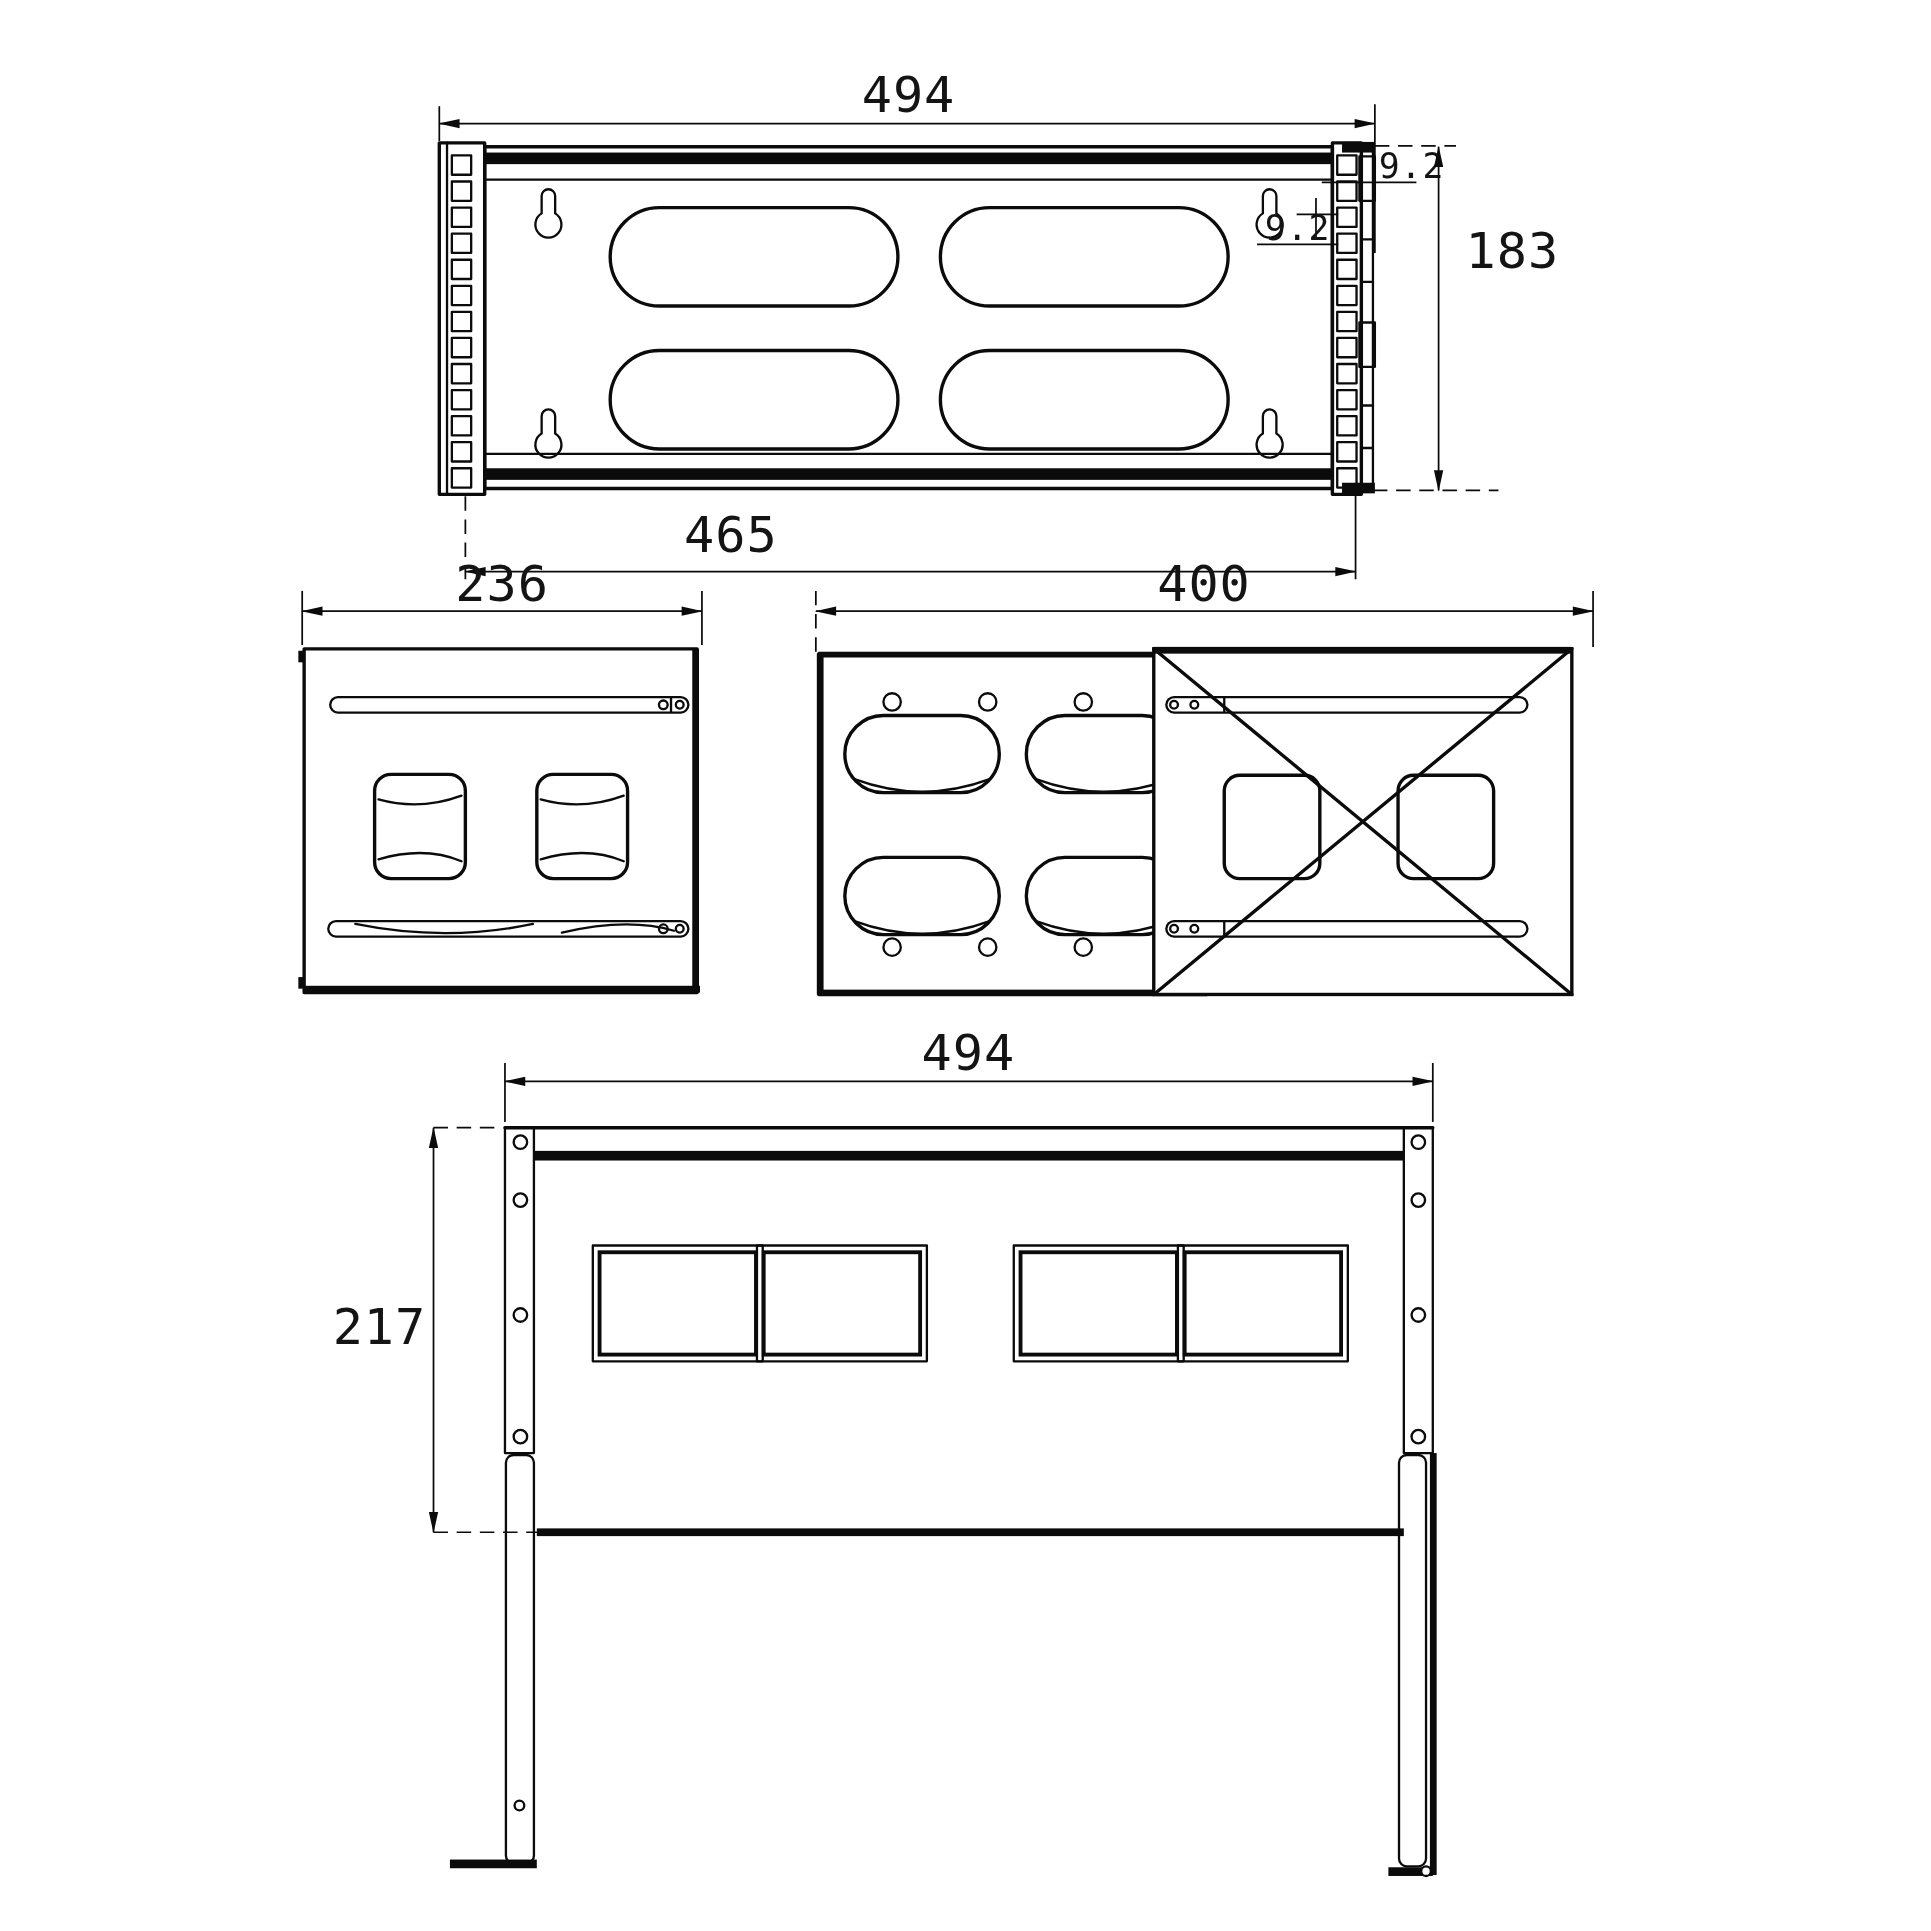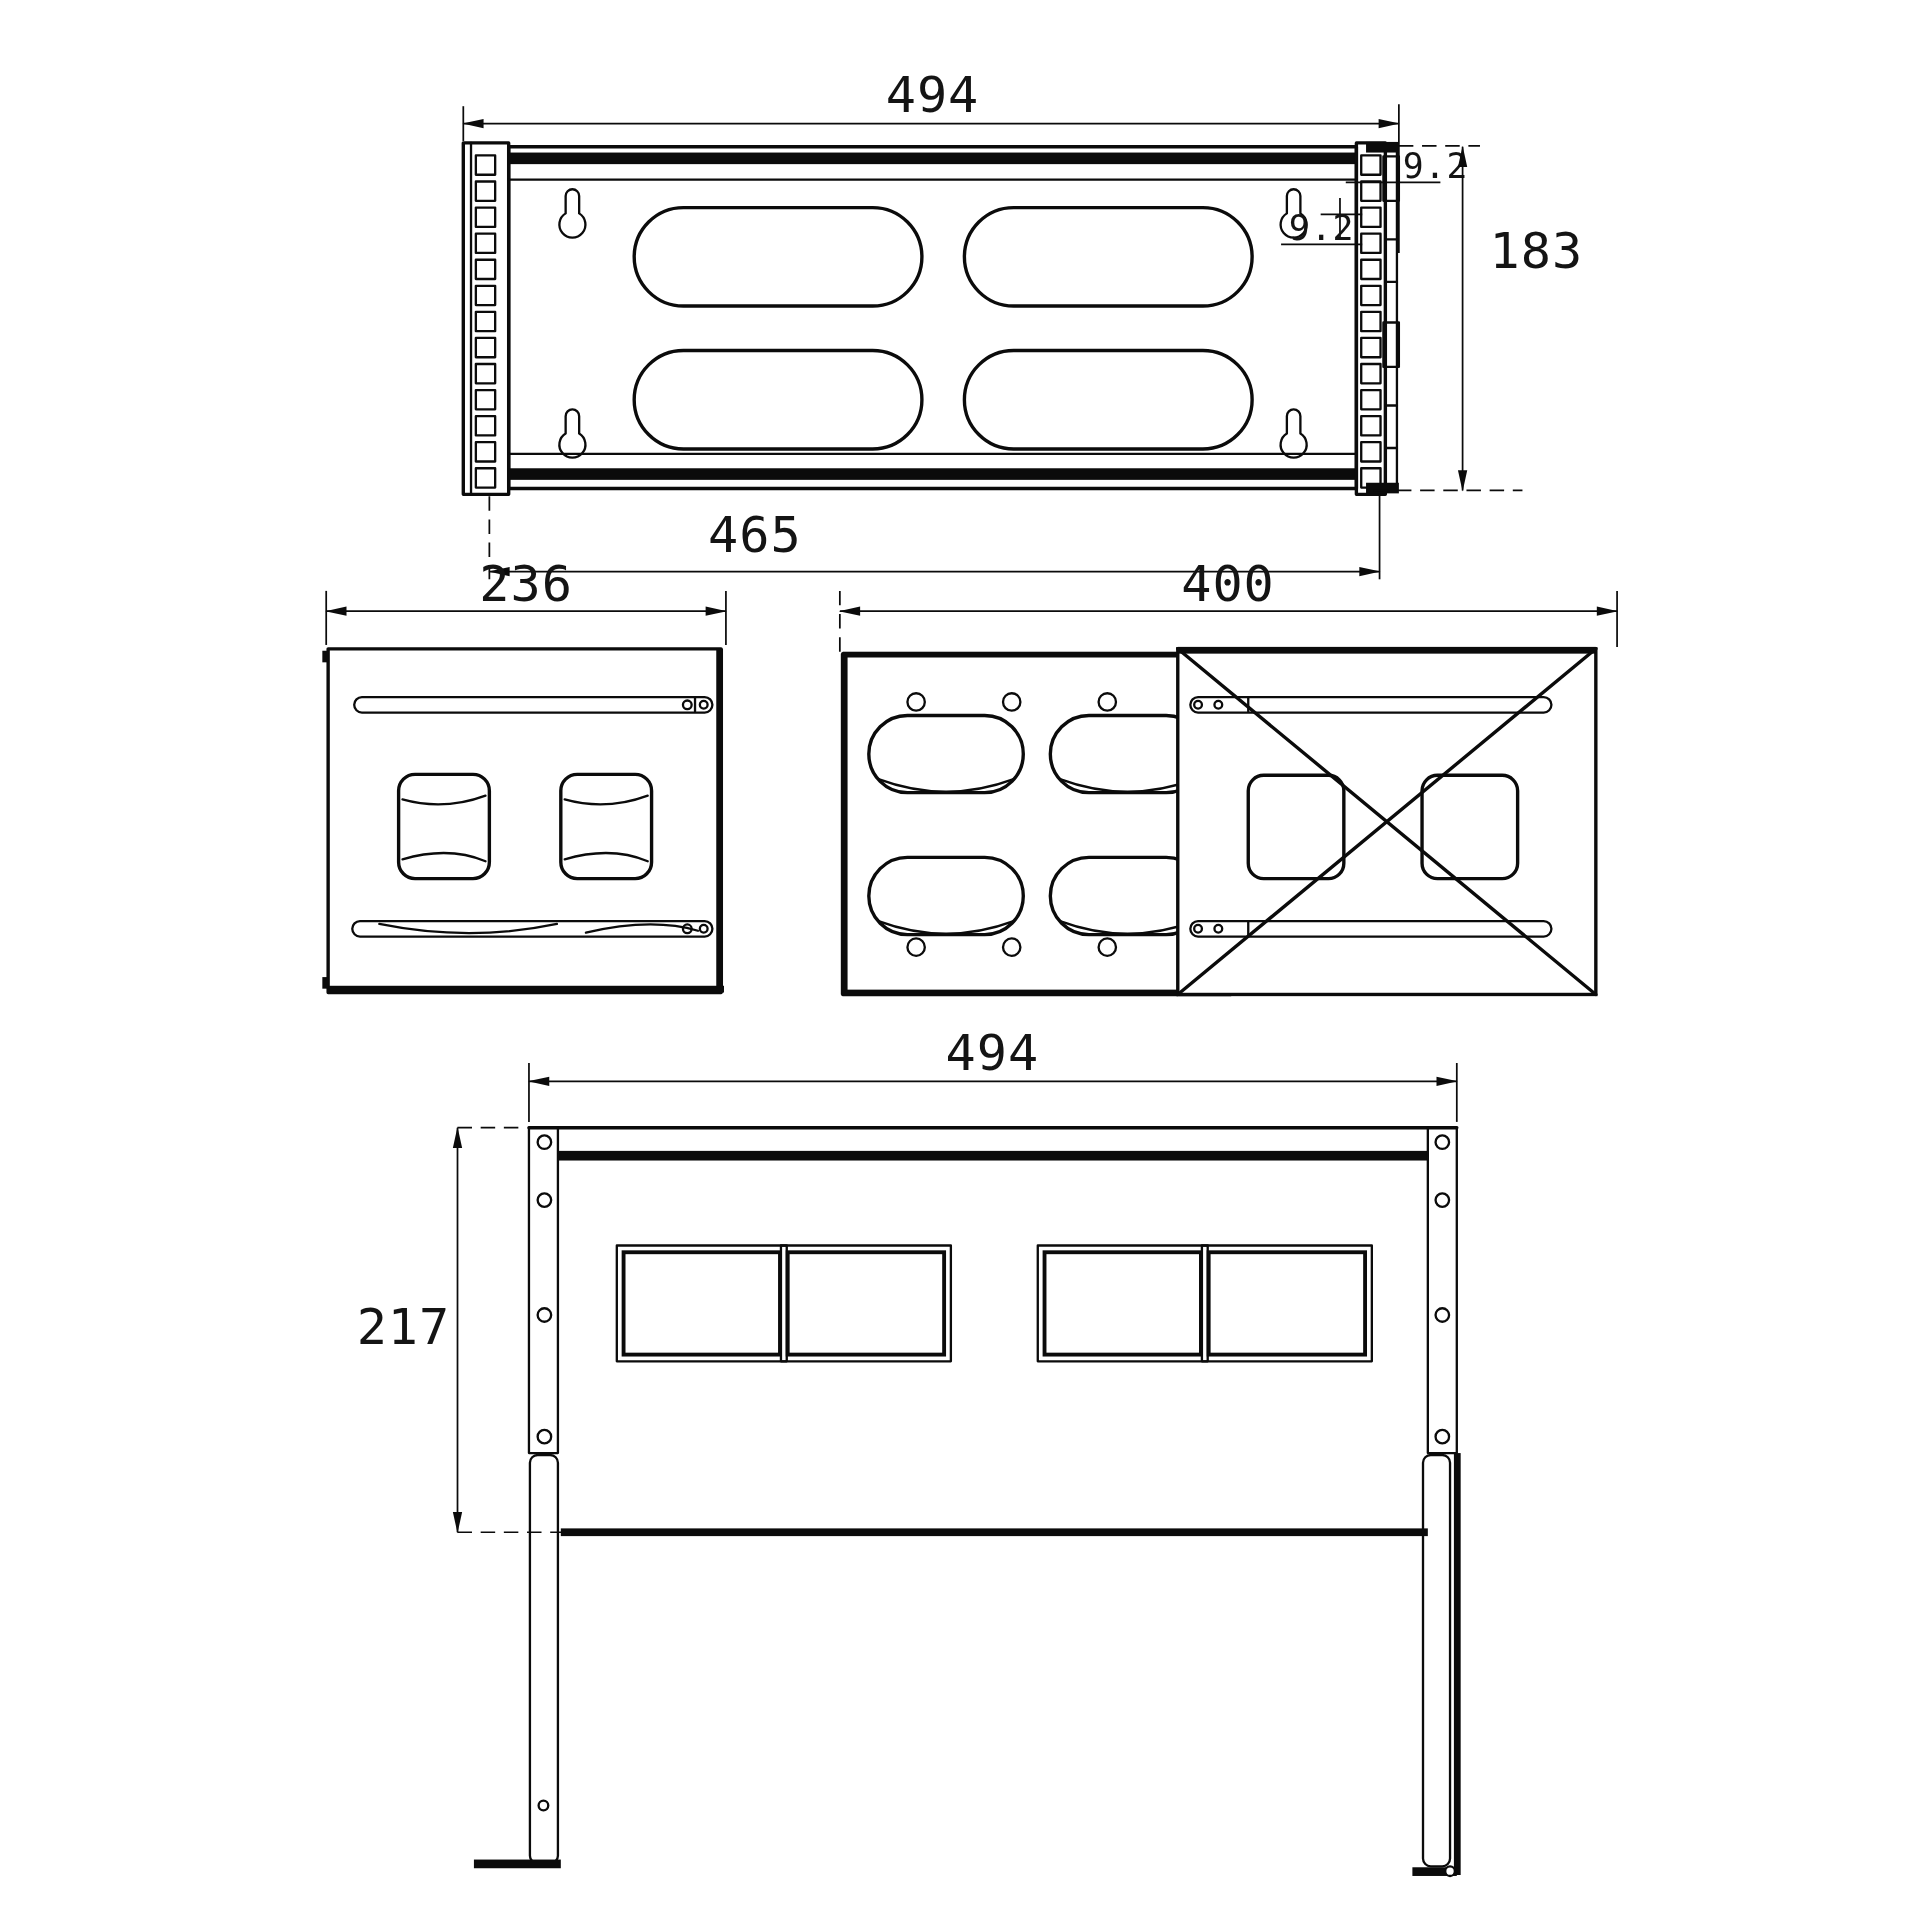--- a/index.html
+++ b/index.html
@@ -1,16 +1,16 @@
 <!DOCTYPE html>
 <html><head>
 <meta charset="utf-8">
 <style>
   html,body{margin:0;padding:0;background:#ffffff;}
-  .stage{width:1677px;height:1931px;background:#ffffff;position:relative;padding-left:24px;}
+  .stage{width:1677px;height:1931px;background:#ffffff;position:relative;}
   svg{display:block;width:1931px;height:1931px;}
   .ln  {fill:none;stroke:#0b0b0b;stroke-width:3.5;stroke-linecap:round;stroke-linejoin:round;}
   .ln2 {fill:none;stroke:#0b0b0b;stroke-width:2.4;stroke-linecap:round;stroke-linejoin:round;}
   .fil {fill:#0b0b0b;stroke:none;}
   .dim {fill:none;stroke:#0b0b0b;stroke-width:1.8;}
   .dsh {stroke-dasharray:15 9;}
   .txt {font-family:"DejaVu Sans Mono","Liberation Mono",monospace;fill:#141414;font-size:52px;letter-spacing:1px;}
   .txs {font-size:36px;}
   .wht {fill:#ffffff;stroke:#0b0b0b;stroke-width:3.5;}
 </style>

